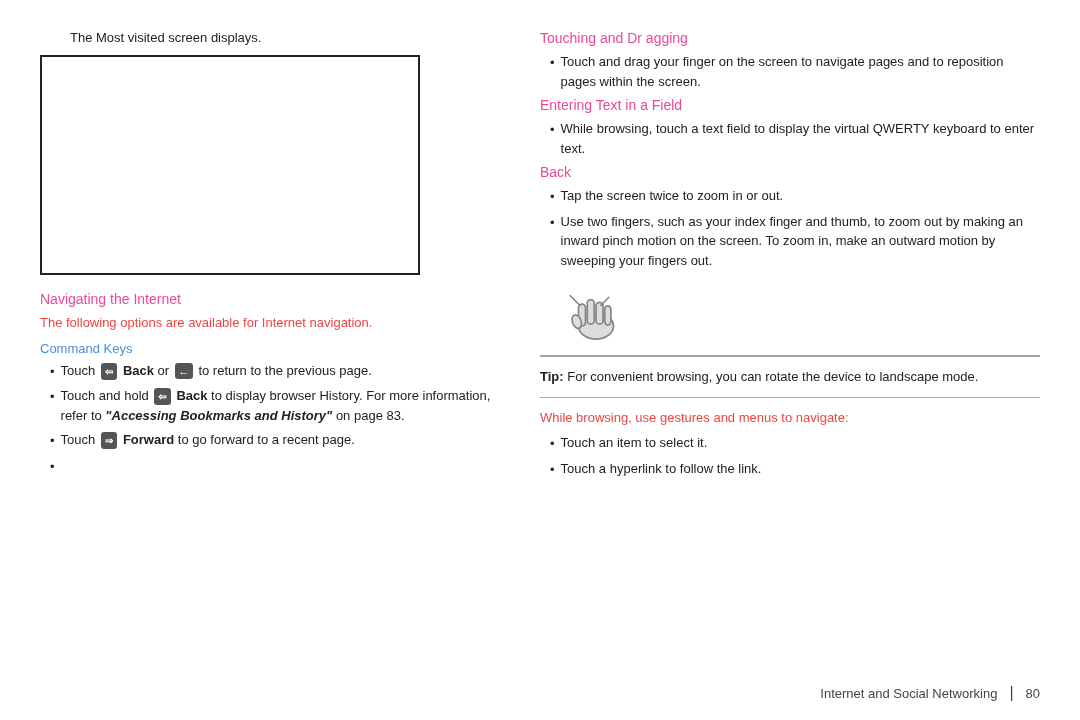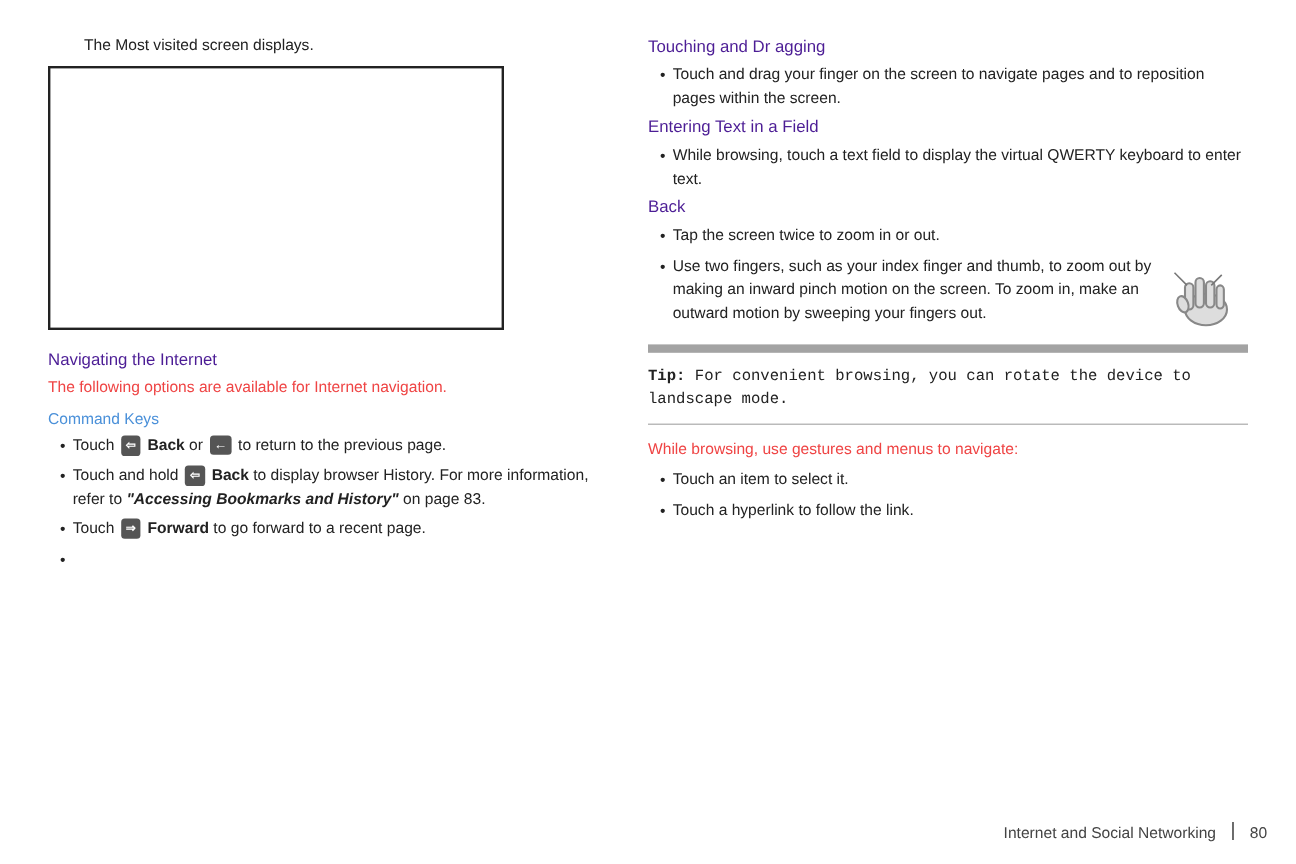--- a/index.html
+++ b/index.html
@@ -34,21 +34,21 @@
       margin-left: 30px;
     }
     .screen-box {
       border: 2px solid #222;
       width: 380px;
       height: 220px;
       margin: 0 0 16px 0;
       background: #fff;
     }
     .section-heading {
-      color: #4c1d95;
+      color: #ec4899;
       font-size: 14px;
       font-weight: normal;
       margin-bottom: 6px;
     }
     .sub-heading {
       color: #4a90d9;
       font-size: 13px;
       font-weight: normal;
       margin-bottom: 5px;
       margin-top: 8px;
@@ -102,47 +102,47 @@
       margin: 0 2px;
       vertical-align: middle;
     }
     .icon-refresh {
       display: inline-block;
       font-size: 13px;
       margin: 0 2px;
       vertical-align: middle;
     }
     .tip-box {
-      border-top: 7px solid #a3a3a3;
+      border-top: 2px solid #a3a3a3;
       border-bottom: 1px solid #aaa;
       padding: 10px 0;
       margin: 10px 0;
       font-size: 13px;
       line-height: 1.5;
-      font-family: Liberation Mono, monospace;
     }
     .tip-label { font-weight: bold; }
     .footer {
       position: absolute;
       bottom: 18px;
-      right: 24px;
+      right: 40px;
       font-size: 13px;
       color: #444;
       display: flex;
       align-items: center;
       gap: 12px;
     }
     .page-num {
       font-size: 13px;
       color: #444;
     }
     .zoom-section {
       display: flex;
       align-items: flex-start;
       gap: 10px;
+      flex-direction: column;
     }
     .zoom-text { flex: 1; }
     .hand-icon {
       width: 70px;
       height: 60px;
       flex-shrink: 0;
       margin-top: 5px;
     }
   </style>
 </head>

